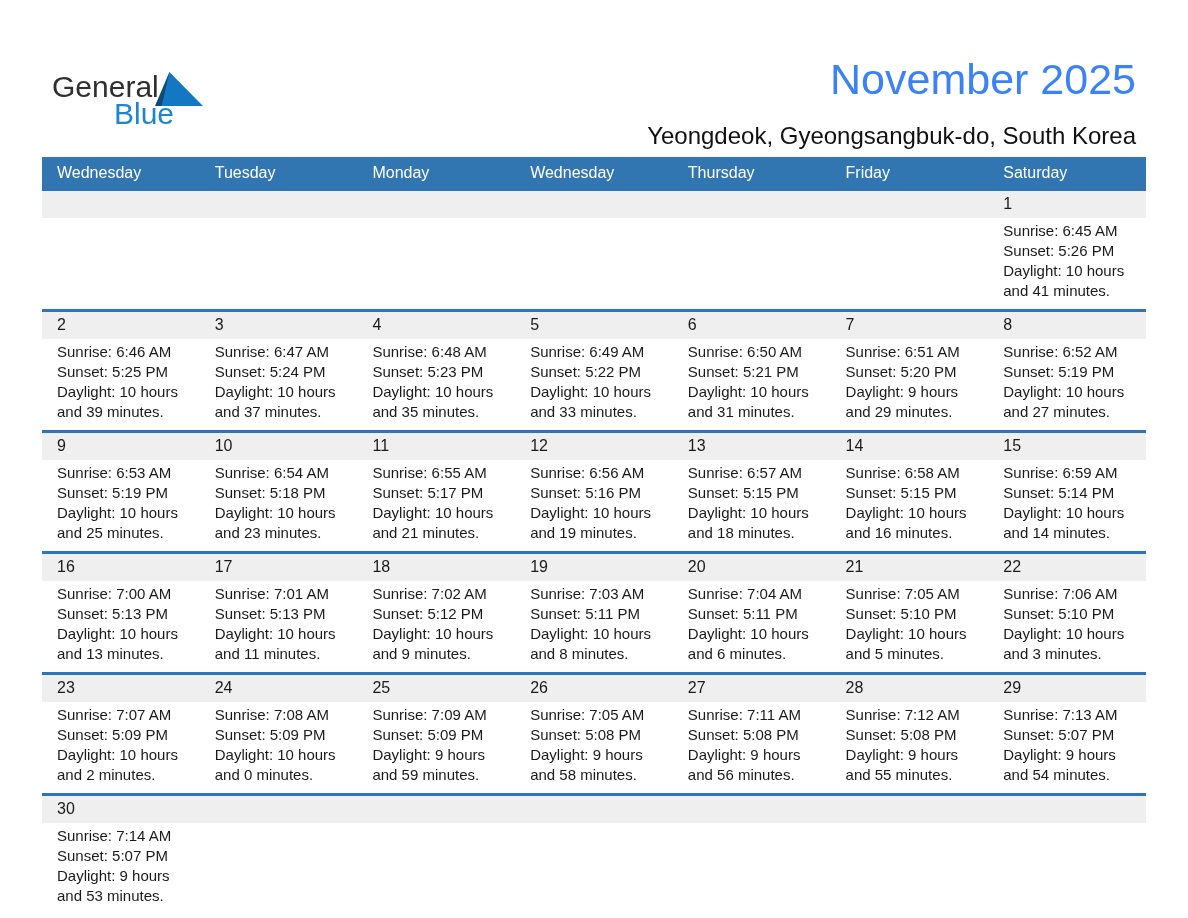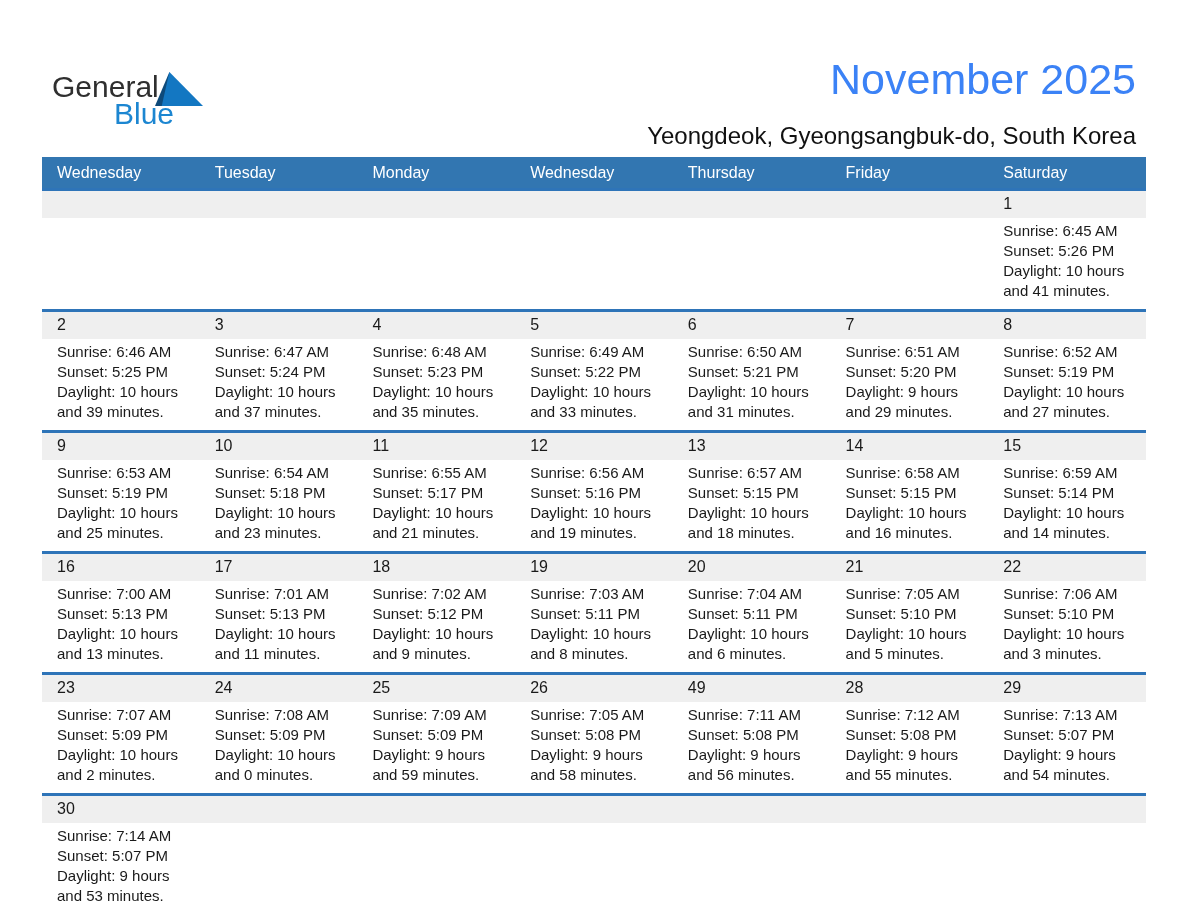--- a/index.html
+++ b/index.html
@@ -307,21 +307,21 @@
         </div>
         <div class="day-cell">
           <div class="day-num">26</div>
           <div class="day-details">
             <div class="detail-line">Sunrise: 7:05 AM</div>
             <div class="detail-line">Sunset: 5:08 PM</div>
             <div class="detail-line">Daylight: 9 hours and 58 minutes.</div>
           </div>
         </div>
         <div class="day-cell">
-          <div class="day-num">49</div>
+          <div class="day-num">27</div>
           <div class="day-details">
             <div class="detail-line">Sunrise: 7:11 AM</div>
             <div class="detail-line">Sunset: 5:08 PM</div>
             <div class="detail-line">Daylight: 9 hours and 56 minutes.</div>
           </div>
         </div>
         <div class="day-cell">
           <div class="day-num">28</div>
           <div class="day-details">
             <div class="detail-line">Sunrise: 7:12 AM</div>

